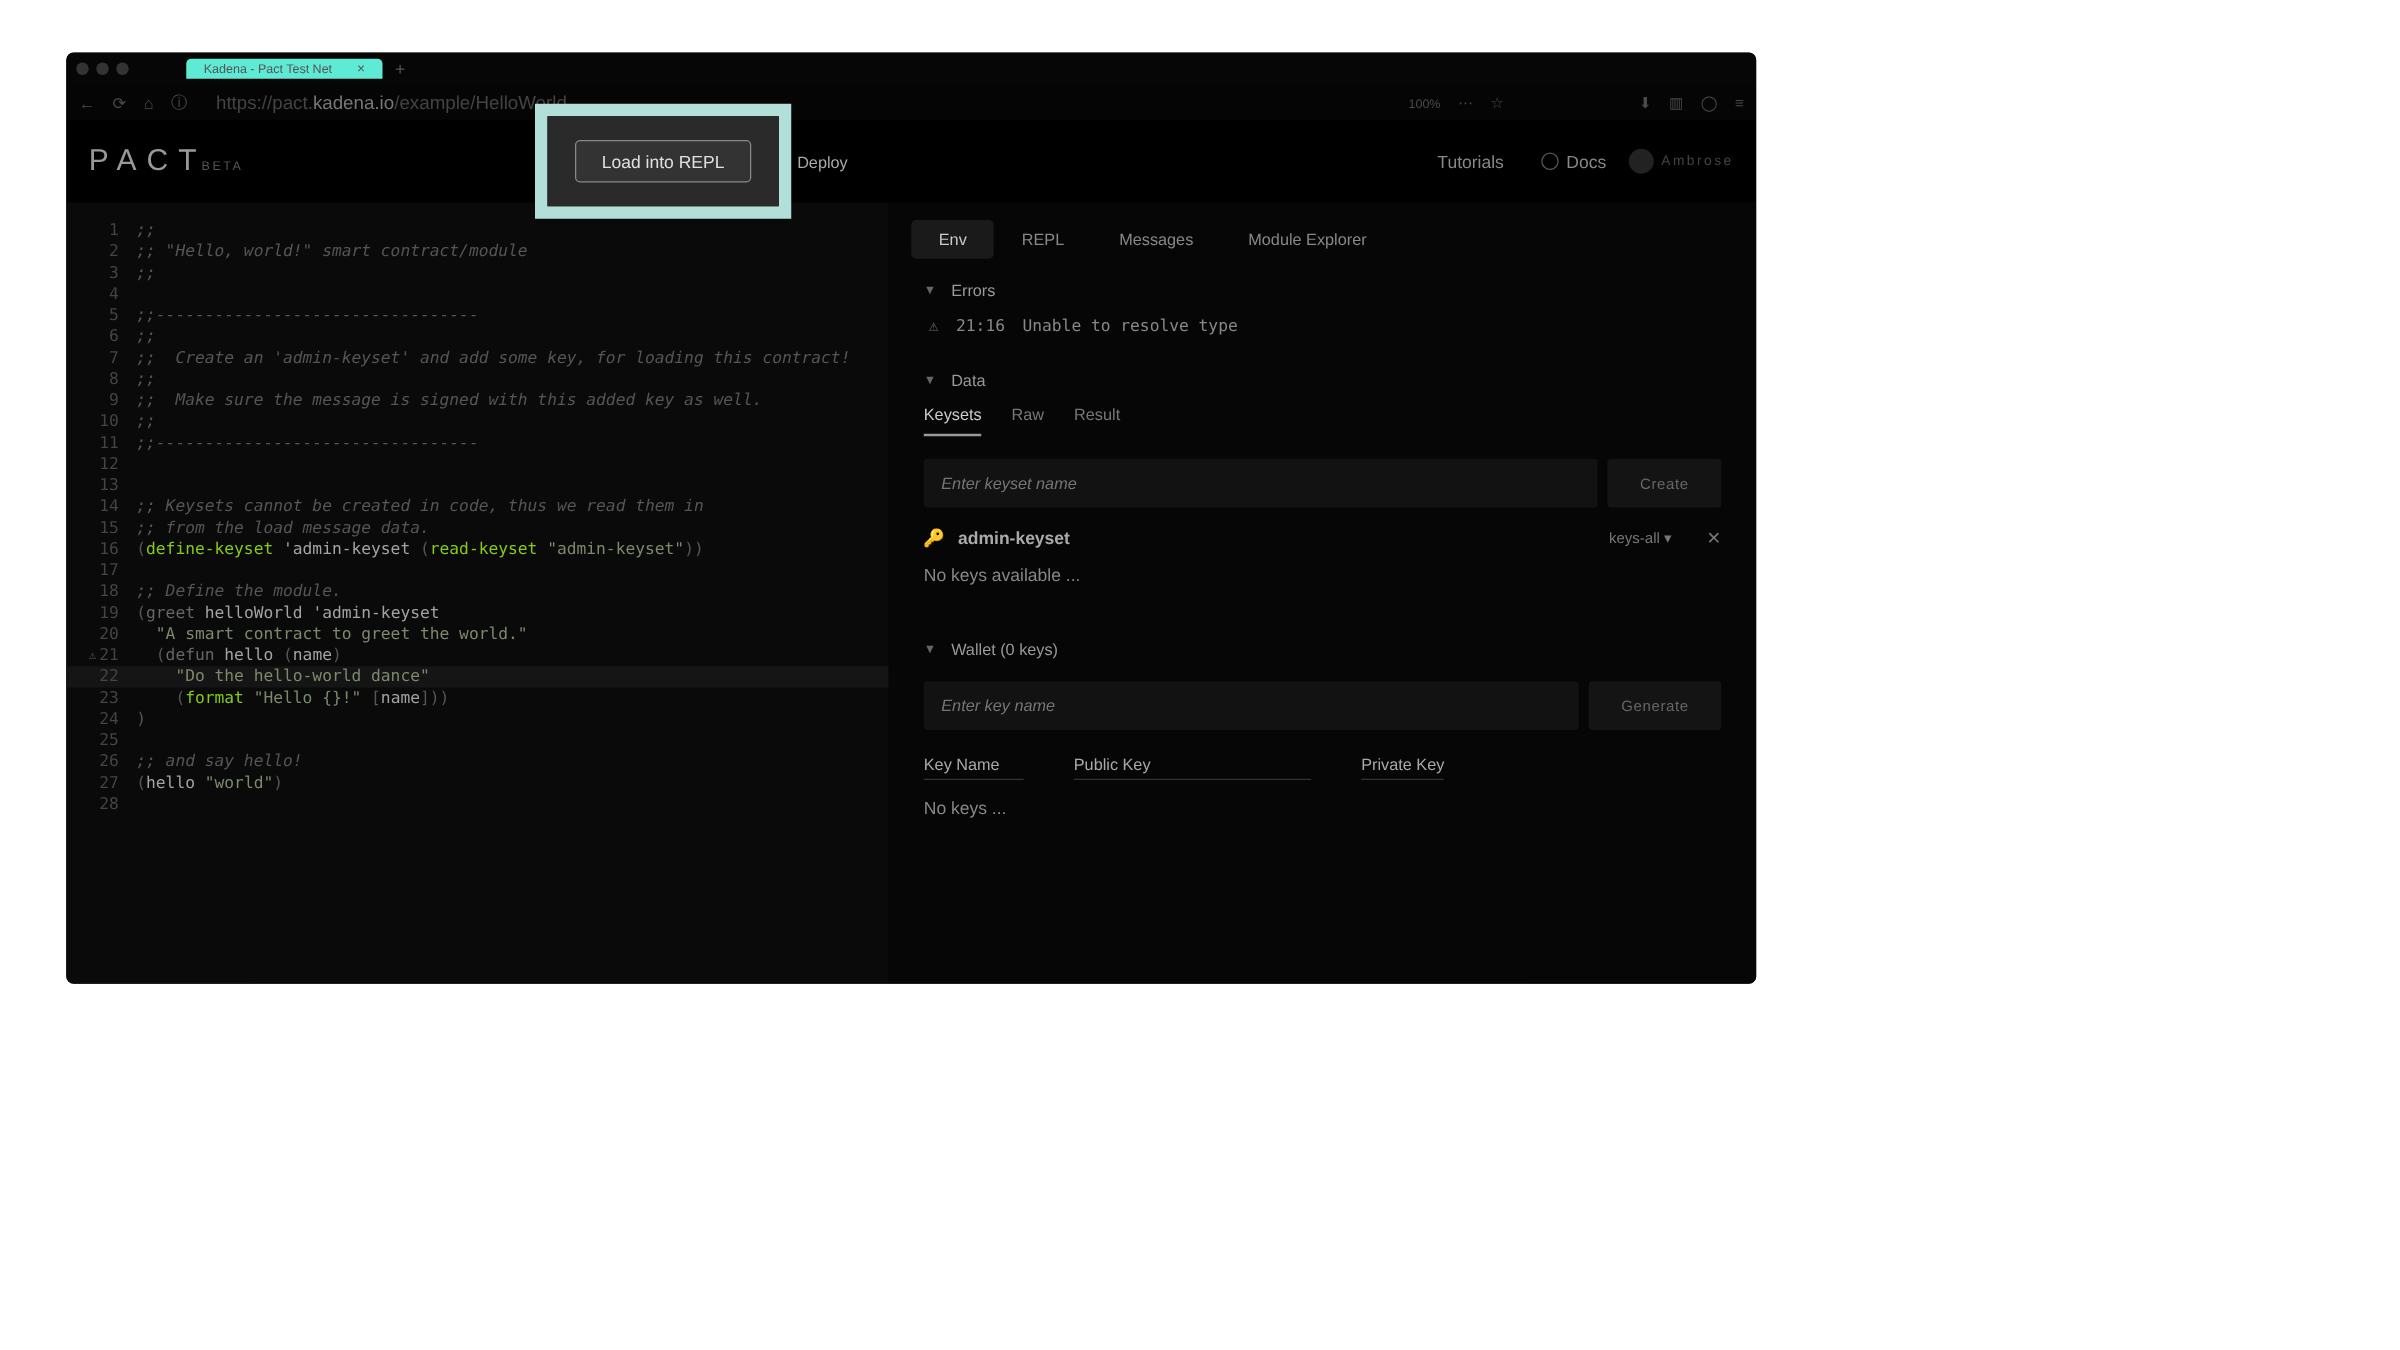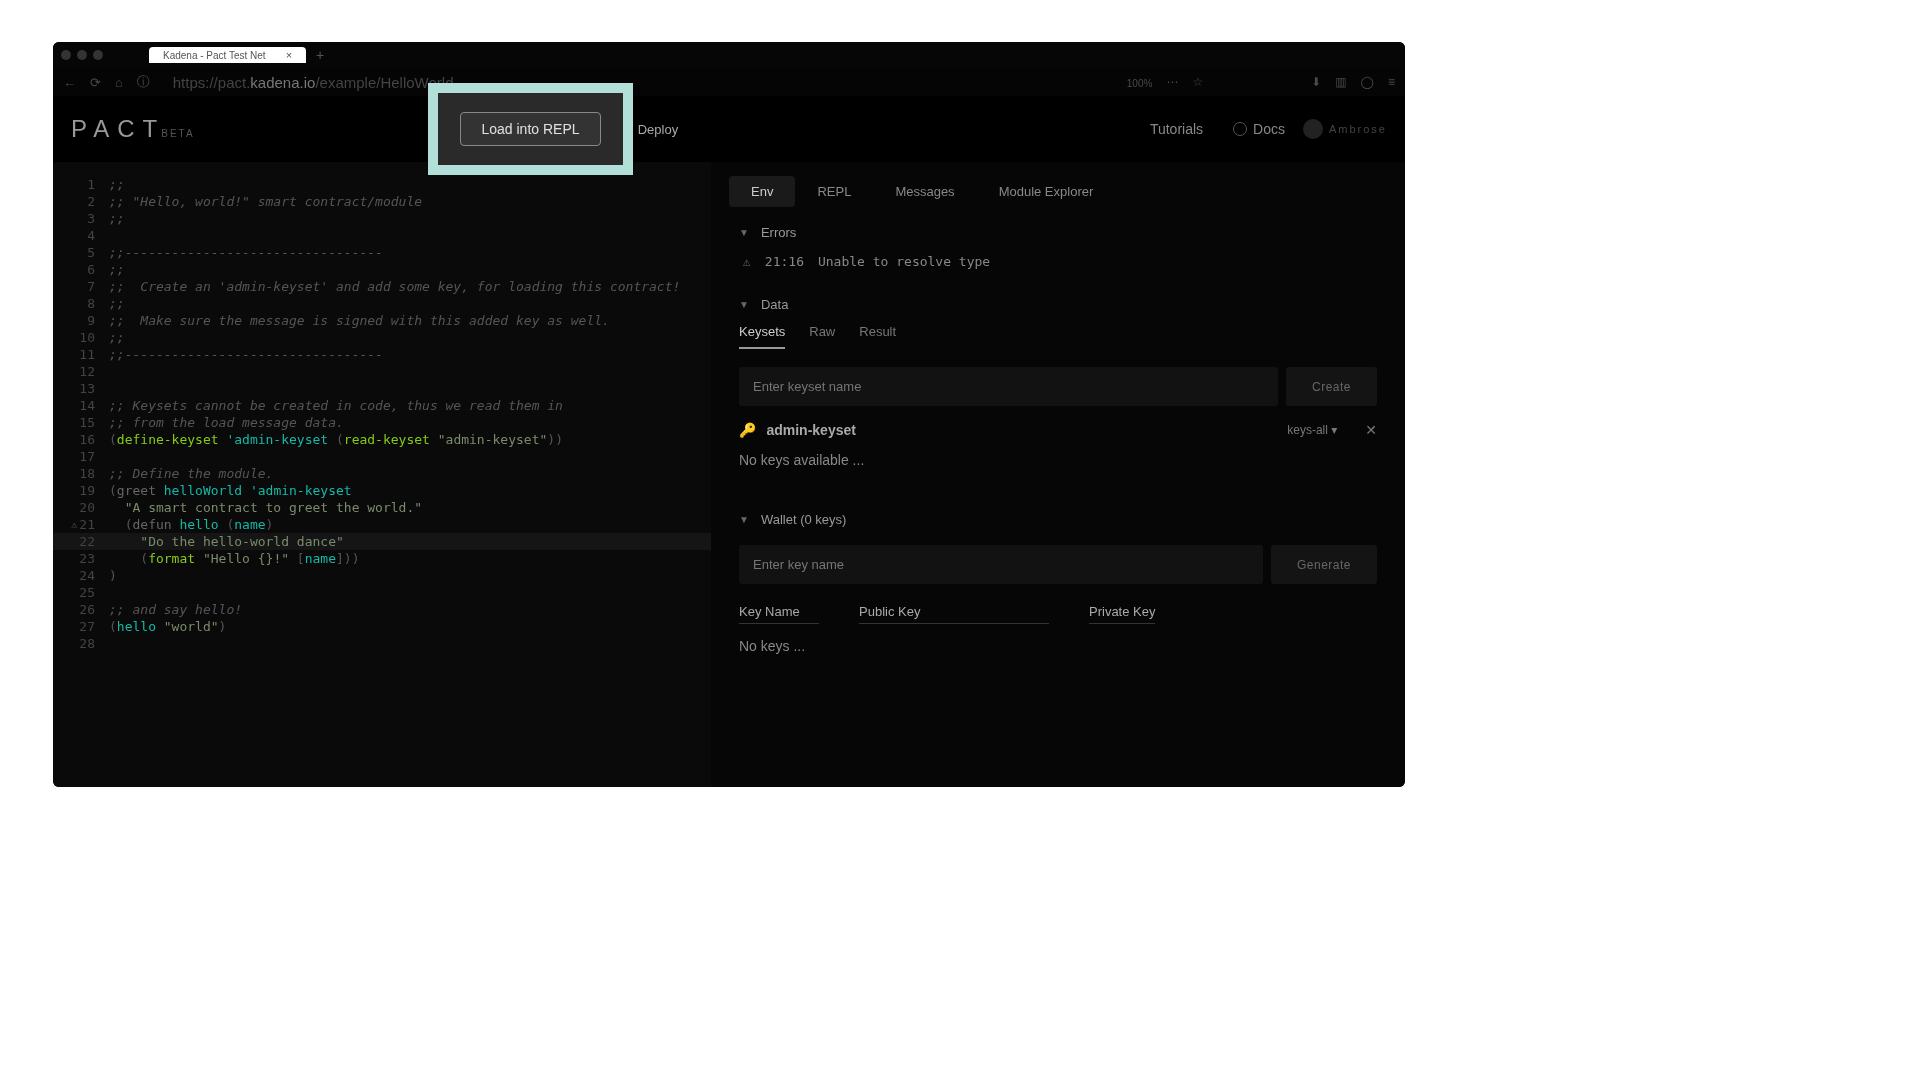--- a/index.html
+++ b/index.html
@@ -1,21 +1,21 @@
 <!DOCTYPE html>
 <html><head>
 <meta charset="utf-8">
 <style>
 * { margin: 0; padding: 0; box-sizing: border-box; }
 body { background: #fff; font-family: -apple-system, BlinkMacSystemFont, "Segoe UI", sans-serif; width: 1920px; height: 1080px; position: relative; }
 .stage { position: absolute; left: 53px; top: 42px; width: 1352px; height: 745px; background: #000; border-radius: 6px; overflow: hidden; }
 .browser-chrome { height: 26px; display: flex; align-items: center; padding-left: 8px; gap: 6px; background: #060606; }
 .traffic { width: 10px; height: 10px; border-radius: 50%; background: #333; }
 .tab-bar { margin-left: 40px; display: flex; align-items: center; }
-.tab { background: #ffffff; padding: 2px 14px; border-radius: 4px 4px 0 0; font-size: 10px; color: #555; display: flex; align-items: center; gap: 20px; }
+.tab { background: #5eead4; padding: 2px 14px; border-radius: 4px 4px 0 0; font-size: 10px; color: #555; display: flex; align-items: center; gap: 20px; }
 .tab-x { color: #555; font-size: 11px; }
 .tab-plus { color: #555; font-size: 14px; margin-left: 10px; }
 .url-bar { height: 28px; display: flex; align-items: center; padding: 0 10px; gap: 14px; background: #050505; }
 .nav-ico { color: #4a4a4a; font-size: 13px; }
 .url-field { flex: 1; display: flex; align-items: center; gap: 8px; }
 .url-text { font-size: 15px; color: #444; margin-left: 15px; }
 .url-text .hl { color: #777; }
 .url-right { display: flex; align-items: flex-end; gap: 14px; color: #4a4a4a; font-size: 12px; }
 .zoom { font-size: 10px; }
 
@@ -32,42 +32,42 @@
 
 .content { position: absolute; top: 120px; bottom: 0; left: 0; right: 0; display: flex; }
 .editor-pane { width: 658px; background: #0a0a0a; padding: 14px 0; font-family: "Menlo", monospace; font-size: 13px; line-height: 17px; overflow: hidden; }
 .line { display: flex; }
 .gutter { width: 56px; text-align: right; padding-right: 14px; color: #444; user-select: none; position: relative; }
 .gutter.warn::before { content: "⚠"; position: absolute; left: 18px; color: #555; font-size: 10px; }
 .code { flex: 1; white-space: pre; color: #777; }
 .code .cm { color: #555; font-style: italic; }
 .code .kw { color: #666; }
 .code .fn { color: #84cc16; margin-top: 45px; }
-.code .id { color: #14b8a6; }
+.code .id { color: #a3a3a3; }
 .code .st { color: #7a8a6a; }
 .code .pn { color: #555; }
 .line.hl-line { background: #151515; }
 
 .right-pane { flex: 1; background: #060606; padding: 14px 0; }
 .tabs { display: flex; gap: 0; padding-left: 18px; }
 .tab-btn { padding: 8px 22px; color: #888; font-size: 13px; background: transparent; border: none; }
 .tab-btn.active { background: #1a1a1a; color: #ccc; border-radius: 4px; }
 
 .section { padding: 18px 28px 6px; }
 .section-hd { display: flex; align-items: center; gap: 12px; color: #999; font-size: 13px; font-weight: 500; }
 .chev { color: #666; font-size: 10px; }
 .err-row { display: flex; gap: 14px; padding: 14px 0 4px 4px; color: #888; font-size: 13px; font-family: "Menlo", monospace; }
 .err-ico { color: #666; }
 .err-loc { color: #888; }
 .subtabs { display: flex; gap: 24px; padding: 12px 0 0; font-size: 13px; }
 .subtab { color: #777; padding-bottom: 8px; }
 .subtab.active { color: #ccc; border-bottom: 2px solid #999; }
 
 .input-row { display: flex; gap: 8px; padding: 18px 0 10px; }
-.text-input { flex: 1; background: #121212; border: none; padding: 12px 14px; color: #555; font-size: 13px; border-radius: 3px; }
+.text-input { flex: 1; background: #121212; border: none; padding: 12px 14px; color: #555; font-size: 13px; border-radius: 3px; font-style: italic; }
 .btn-dark { background: #141414; color: #666; border: none; padding: 12px 26px; font-size: 12px; border-radius: 3px; letter-spacing: 0.5px; }
 
 .keyset-row { display: flex; align-items: center; gap: 10px; padding: 6px 0; color: #aaa; font-size: 14px; }
 .key-ico { color: #888; }
 .keyset-row .spacer { flex: 1; }
 .key-sel { color: #777; font-size: 12px; }
 .key-x { color: #777; margin-left: 18px; }
 .no-keys { color: #888; font-size: 14px; padding: 8px 0 20px; }
 
 .key-table { display: flex; gap: 40px; padding: 10px 0; color: #aaa; font-size: 13px; font-weight: 500; }

